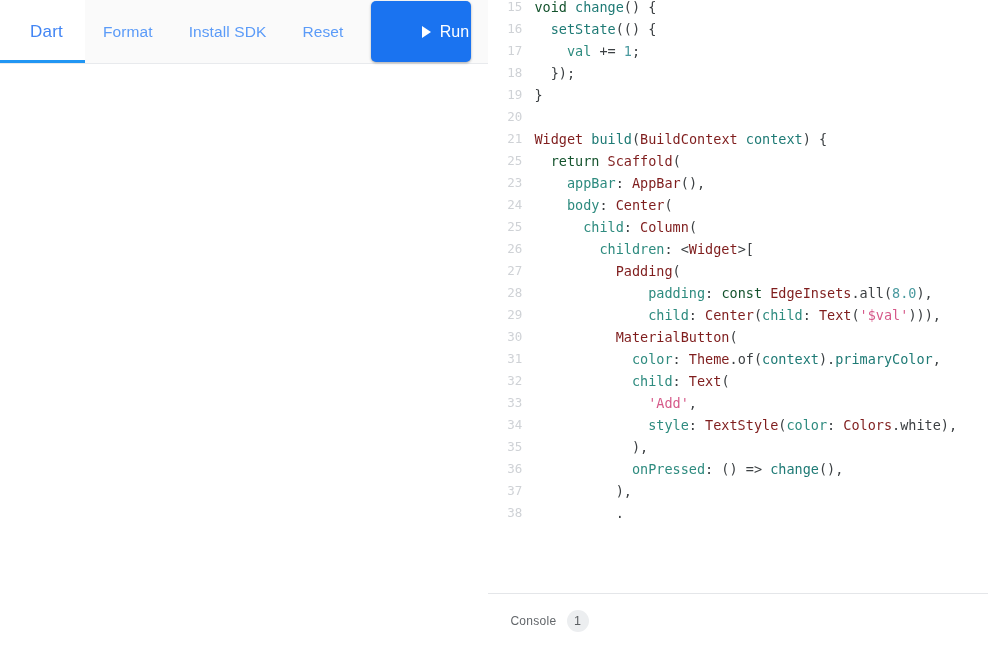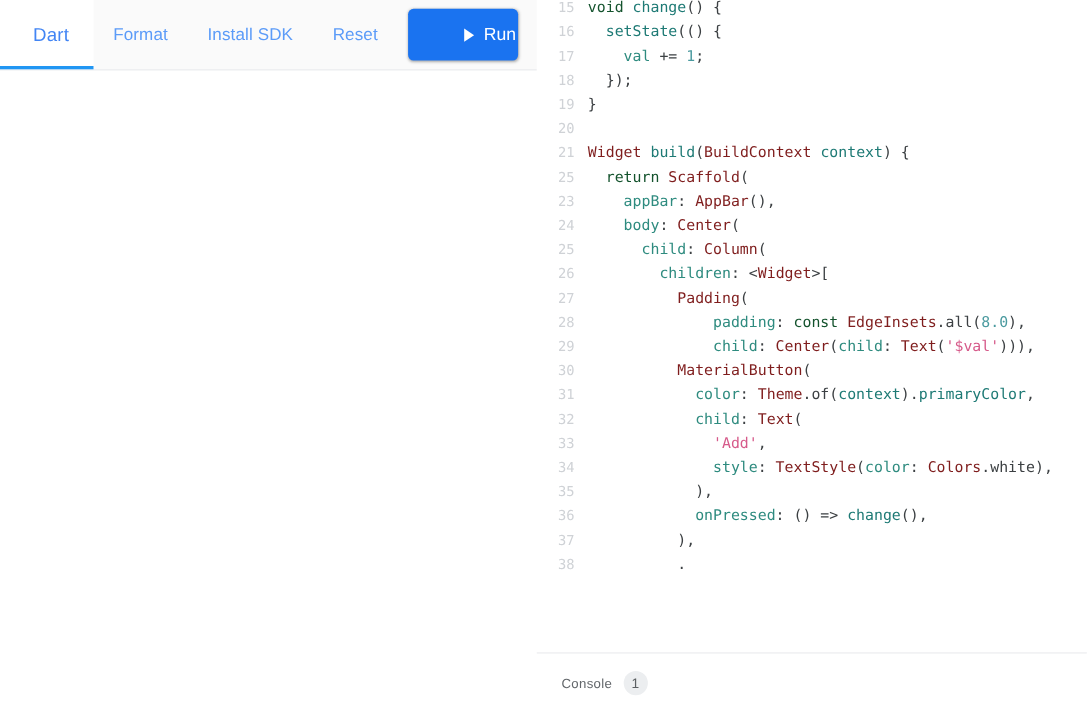--- a/index.html
+++ b/index.html
@@ -76,21 +76,21 @@
   }
 
   .run-button {
     display: flex;
     align-items: center;
     justify-content: center;
     gap: 9px;
     background: #1a73f0;
     color: #ffffff;
     border-radius: 5px;
-    height: 47px;
+    height: 61px;
     width: 100px;
     margin-left: 10px;
     margin-right: 17px;
     font-size: 16px;
     cursor: pointer;
     box-shadow: 0 1px 3px rgba(0,0,0,0.22), 0 1px 2px rgba(0,0,0,0.12);
     padding-left: 48px;
   }
   .run-button .play-glyph {
     width: 0; height: 0;

